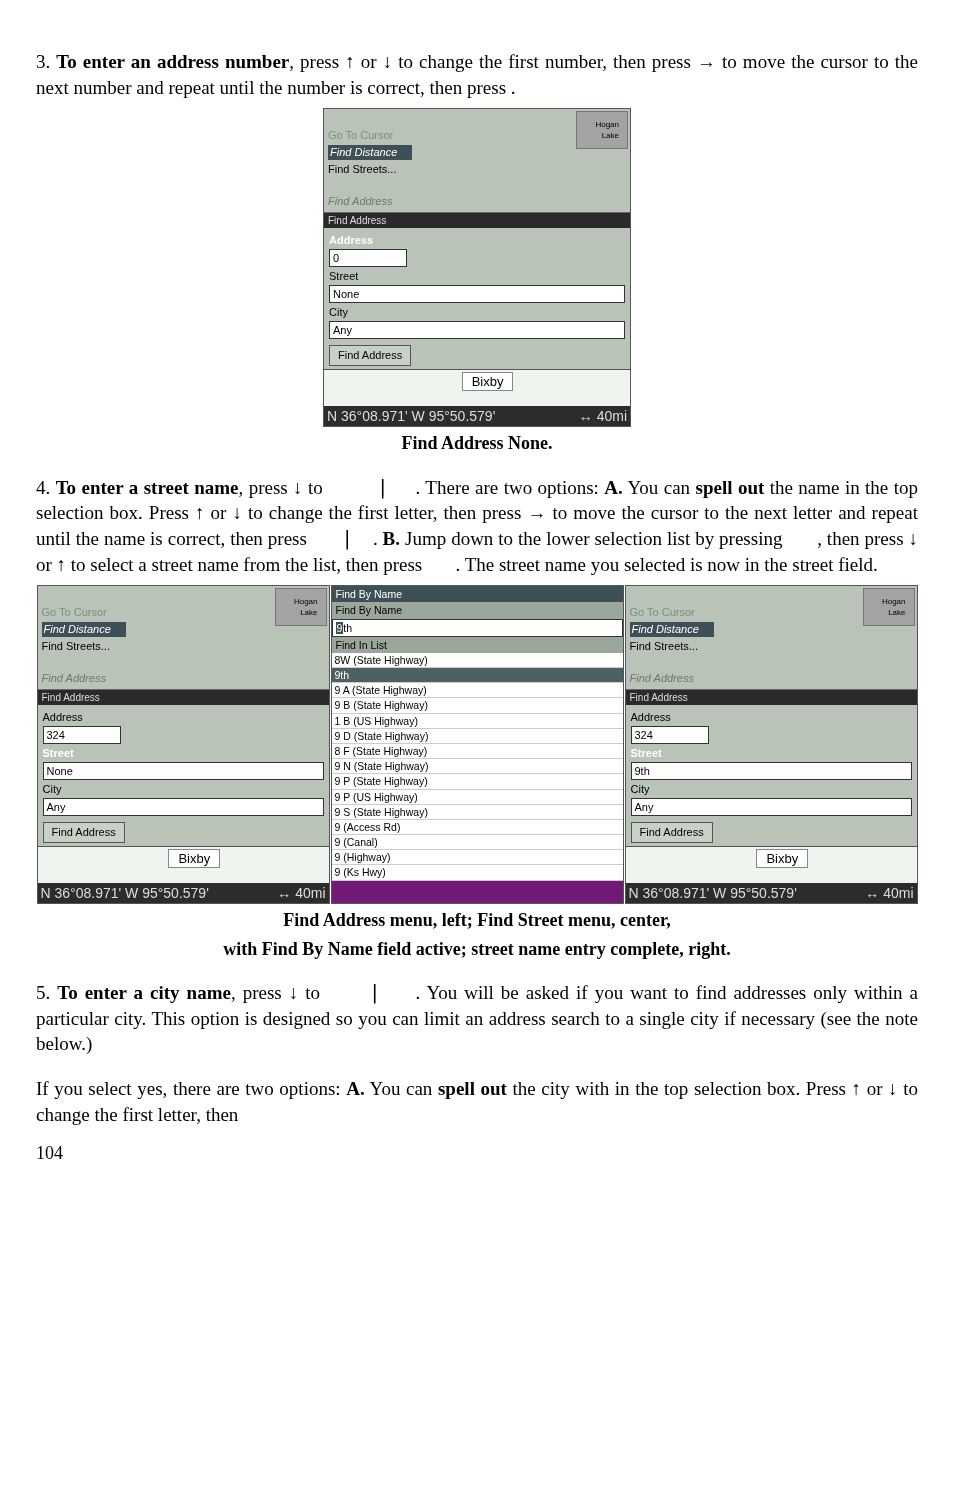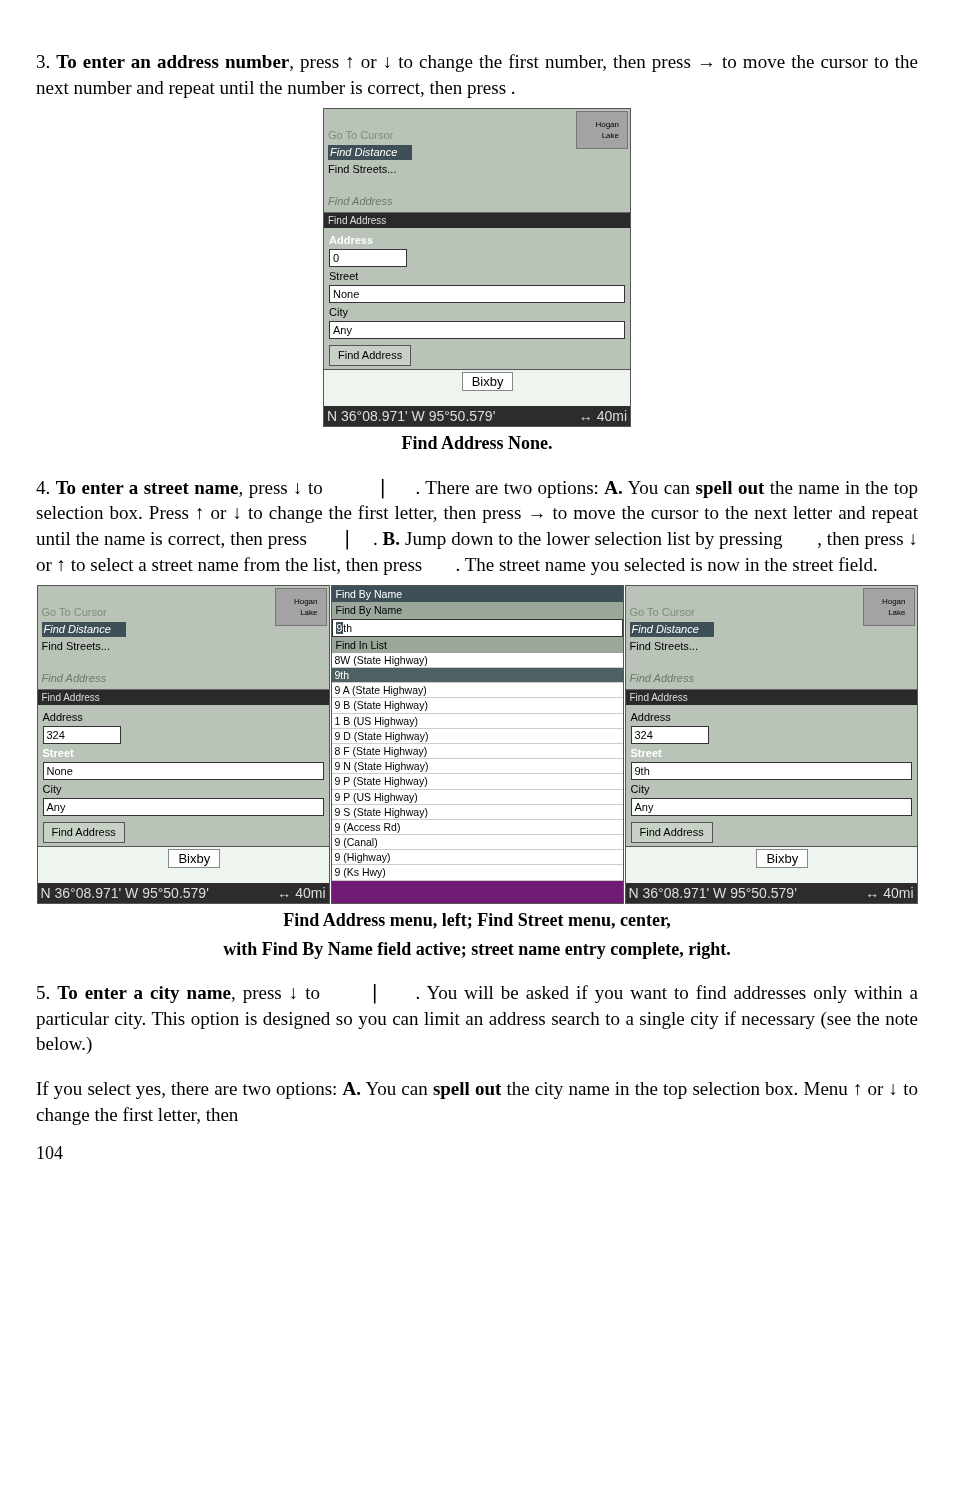--- a/index.html
+++ b/index.html
@@ -222,16 +222,16 @@
 
 <div class="caption" style="margin-bottom:0;">Find Address menu, left; Find Street menu, center,</div>
 <div class="caption">with Find By Name field active; street name entry complete, right.</div>
 
 <p class="paragraph">
   <span>5. </span>
   <span class="bold">To enter a city name</span><span>, press </span><span class="arrow">↓</span><span> to </span>&nbsp;&nbsp;&nbsp;&nbsp;&nbsp;&nbsp;<span class="pipe">|</span>&nbsp;&nbsp;&nbsp;&nbsp;&nbsp;<span>. You will be asked if you want to find addresses only within a particular city. This option is designed so you can limit an address search to a single city if necessary (see the note below.)</span>
 </p>
 
 <p class="paragraph">
-  <span>If you select yes, there are two options: </span><span class="bold">A.</span><span> You can </span><span class="bold">spell out</span><span> the city name in the top selection box. Menu </span><span class="arrow">↑</span><span> or </span><span class="arrow">↓</span><span> to change the first letter, then</span>
+  <span>If you select yes, there are two options: </span><span class="bold">A.</span><span> You can </span><span class="bold">spell out</span><span> the city with in the top selection box. Press </span><span class="arrow">↑</span><span> or </span><span class="arrow">↓</span><span> to change the first letter, then</span>
 </p>
 
 <div class="pagenum">104</div>
 
 </body></html>

